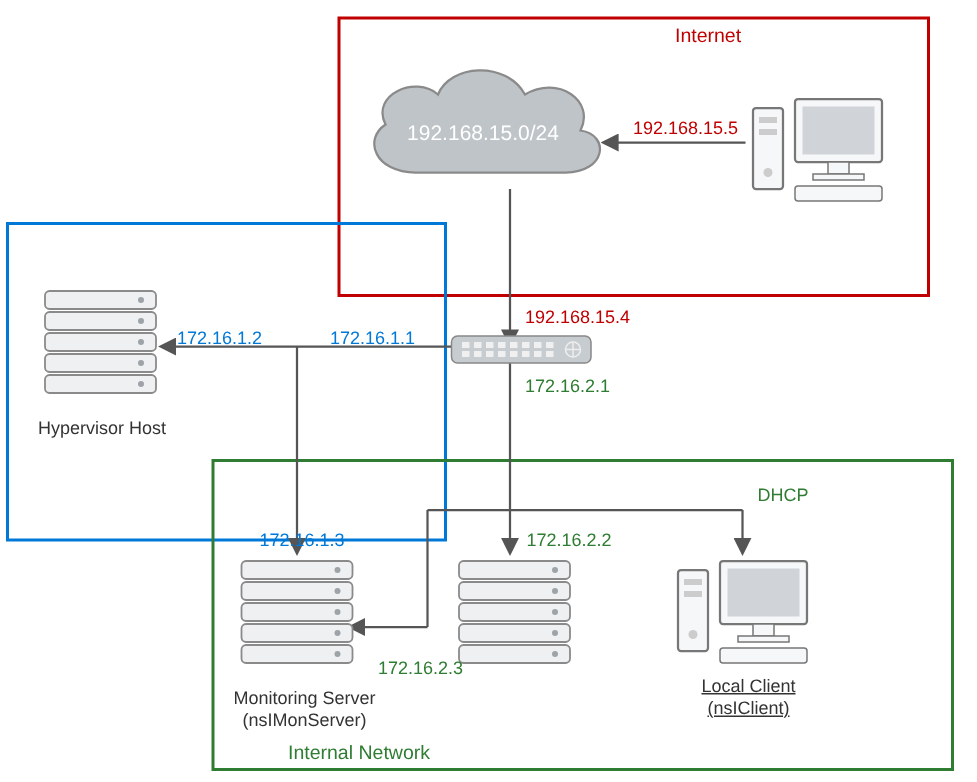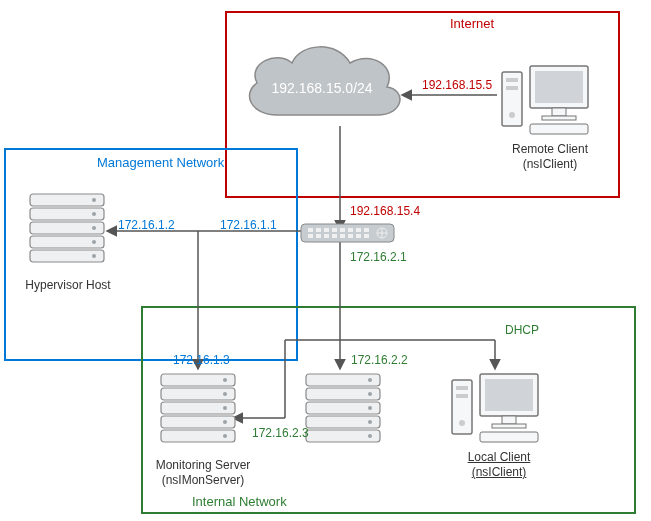--- a/index.html
+++ b/index.html
@@ -40,21 +40,20 @@
   .cloud-text { fill: #fff; font-size: 14px; font-family: Arial, Helvetica, sans-serif; }
 </style>
 </head>
 <body>
 <div class="canvas">
 
 <div class="box" style="left:225px; top:11px; width:395px; height:187px; border-color:#c00000; border-width:2px;"></div>
 <div class="label" style="left:450px; top:16px; color:#c00000; font-size:13px;text-align:center;">Internet</div>
 
 <div class="box" style="left:4px; top:148px; width:294px; height:213px; border-color:#0078d7; border-width:2px;"></div>
-<div class="label" style="left:97px; top:155px; color:#0078d7; font-size:13px;">Management Network</div>
 
 <div class="box" style="left:141px; top:306px; width:495px; height:208px; border-color:#2e7d32; border-width:2px;"></div>
 <div class="label" style="left:192px; top:494px; color:#2e7d32; font-size:13px;">Internal Network</div>
 
 <svg class="full">
   <defs>
     <marker id="arrow" viewBox="0 0 10 10" refX="2" refY="5" markerWidth="8" markerHeight="8" orient="auto-start-reverse">
       <path d="M 0 0 L 10 5 L 0 10 z" fill="#555"></path>
     </marker>
   </defs>
@@ -101,22 +100,20 @@
     <circle cx="12" cy="55" r="3" fill="#ccc"></circle>
 
     <rect x="30" y="6" width="58" height="42" rx="2" fill="#f6f7f8" stroke="#777" stroke-width="1.5"></rect>
     <rect x="35" y="11" width="48" height="32" fill="#d0d4d8"></rect>
     <rect x="52" y="48" width="14" height="8" fill="#f6f7f8" stroke="#777"></rect>
     <rect x="42" y="56" width="34" height="4" fill="#f6f7f8" stroke="#777"></rect>
 
     <rect x="30" y="64" width="58" height="10" rx="2" fill="#f6f7f8" stroke="#777"></rect>
   </svg>
 </div>
-<div class="label-ml" style="left:505px; top:142px; width:90px;"><span>Remote Client</span>
-<span>(nsIClient)</span></div>
 
 <div class="icon" style="left:300px; top:221px;">
   <svg width="95" height="25" viewBox="0 0 95 25" preserveAspectRatio="none">
     <rect x="1" y="3" width="93" height="18" rx="4" fill="#c7ccd0" stroke="#888" stroke-width="1"></rect>
     <g fill="#f0f0f0">
       <rect x="8" y="7" width="5" height="4"></rect>
           <rect x="16" y="7" width="5" height="4"></rect>
           <rect x="24" y="7" width="5" height="4"></rect>
       <rect x="32" y="7" width="5" height="4"></rect>
           <rect x="40" y="7" width="5" height="4"></rect>
@@ -213,17 +210,17 @@
 </div>
 <div class="label-ml" style="left:454px; top:450px; width:90px;text-decoration:underline;"><span>Local Client</span>
 <span>(nsIClient)</span></div>
 
 <div class="label" style="left:422px; top:78px; color:#c00000;">192.168.15.5</div>
 <div class="label" style="left:350px; top:204px; color:#c00000;">192.168.15.4</div>
 <div class="label" style="left:220px; top:218px; color:#0078d7;">172.16.1.1</div>
 <div class="label" style="left:350px; top:250px; color:#2e7d32;">172.16.2.1</div>
 <div class="label" style="left:118px; top:218px; color:#0078d7;">172.16.1.2</div>
 <div class="label" style="left:173px; top:353px; color:#0078d7;">172.16.1.3</div>
-<div class="label" style="left:252px; top:426px; color:#2e7d32;">172.16.2.3</div>
+<div class="label" style="left:252px; top:438px; color:#2e7d32;">172.16.2.3</div>
 <div class="label" style="left:351px; top:353px; color:#2e7d32;">172.16.2.2</div>
 <div class="label" style="left:505px; top:323px; color:#2e7d32;">DHCP</div>
 
 </div>
 
 </body></html>

